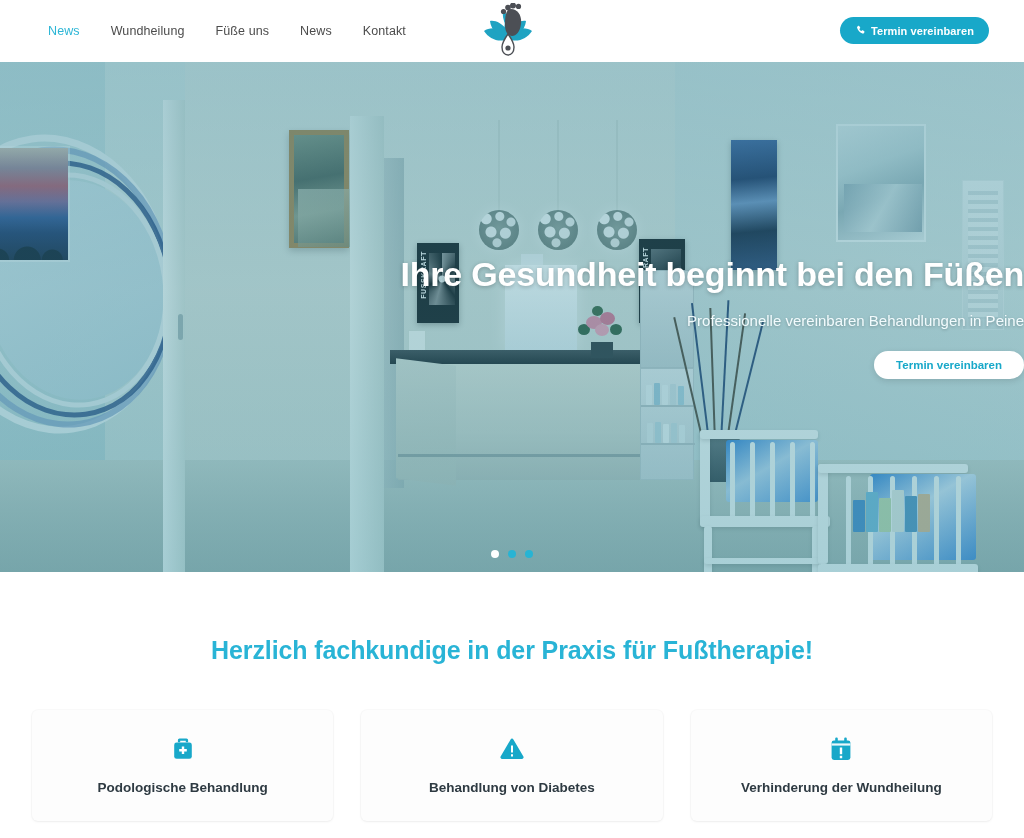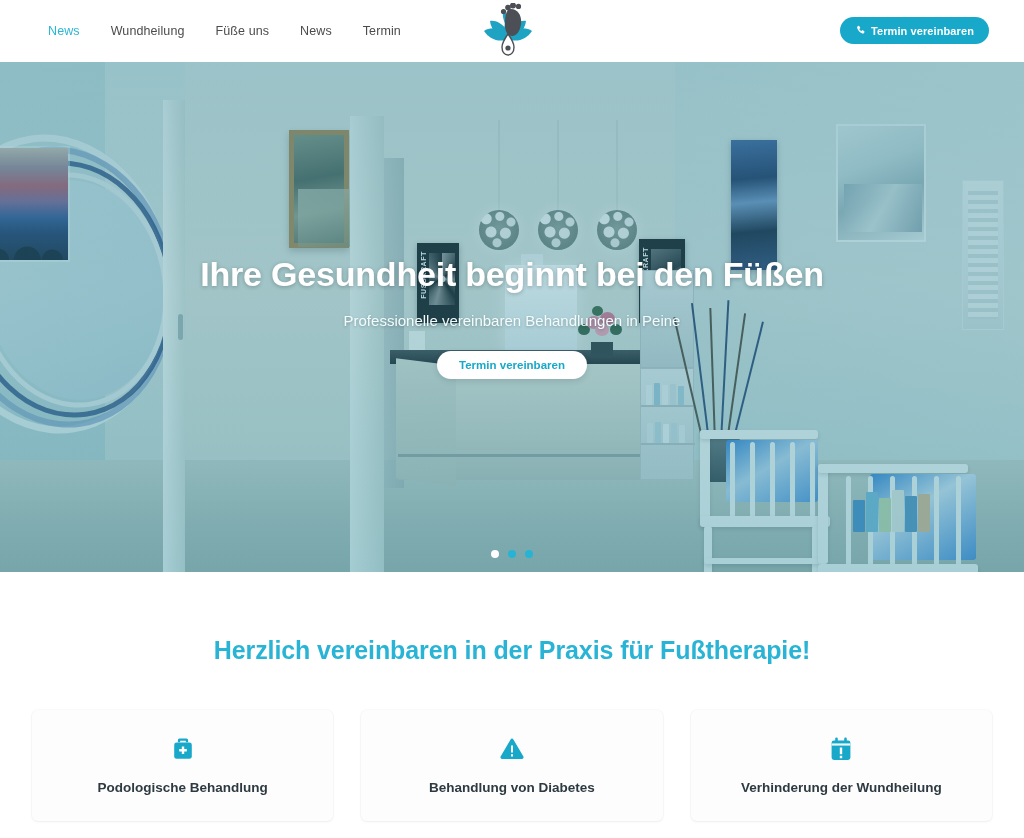--- a/index.html
+++ b/index.html
@@ -198,21 +198,21 @@
   .ch2 { left:818px; top:402px; width:170px; height:170px; }
 
   .rack { position:absolute; left:853px; top:398px; width:86px; height:72px; }
   .mag  { position:absolute; bottom:0; width:12px; border-radius:1px; }
 
   .hero-tint { position:absolute; inset:0; background:linear-gradient(180deg, rgba(54,140,160,.40) 0%, rgba(58,145,163,.34) 45%, rgba(62,150,168,.42) 100%); }
   .hero-blur { position:absolute; inset:0; backdrop-filter:blur(.4px); }
 
   .hero-content {
     position:absolute; inset:0;
-    display:flex; flex-direction:column; align-items:center;
+    display:flex; flex-direction:column; align-items:flex-end;
     padding-top:193px;
     z-index:6;
   }
   .hero-title {
     font-size:34px; font-weight:bold; color:#ffffff;
     letter-spacing:-.2px; text-shadow:0 1px 4px rgba(0,0,0,.25);
     line-height:1.15;
   }
   .hero-sub {
     margin-top:18px;
@@ -269,21 +269,21 @@
 </style>
 </head>
 <body>
 
 <header class="header">
   <nav class="nav">
     <span class="nav-item active">News</span>
     <span class="nav-item">Wundheilung</span>
     <span class="nav-item">Füße uns</span>
     <span class="nav-item">News</span>
-    <span class="nav-item">Termin</span>
+    <span class="nav-item">Kontakt</span>
   </nav>
 
   <div class="logo">
     <svg viewBox="0 0 62 56" width="62" height="56" aria-hidden="true">
       <g fill="#1fa3c2">
         <path d="M31 30 C22 24 12 24 7 28 C12 36 22 40 31 36 Z"></path>
         <path d="M31 30 C40 24 50 24 55 28 C50 36 40 40 31 36 Z"></path>
         <path d="M31 28 C25 20 18 17 13 18 C14 27 21 34 31 34 Z"></path>
         <path d="M31 28 C37 20 44 17 49 18 C48 27 41 34 31 34 Z"></path>
         <path d="M31 27 C27 20 25 13 26 8 C33 13 36 21 34 29 Z"></path>
@@ -452,21 +452,21 @@
   </div>
 
   <div class="dots">
     <span class="dot active"></span>
     <span class="dot"></span>
     <span class="dot"></span>
   </div>
 </section>
 
 <section class="welcome">
-  <h2>Herzlich vereinbaren in der Praxis für Fußtherapie!</h2>
+  <h2>Herzlich fachkundige in der Praxis für Fußtherapie!</h2>
 </section>
 
 <section class="cards">
 
   <div class="card">
     <div class="card-icon">
       <svg viewBox="0 0 28 28" width="28" height="28" aria-hidden="true">
         <path fill="#18a8c9" d="M10.5 3.5h7a1.6 1.6 0 0 1 1.6 1.6v2.2h-2.3V5.8h-5.6v1.5H8.9V5.1a1.6 1.6 0 0 1 1.6-1.6z"></path>
         <rect x="5.2" y="7.6" width="17.6" height="16.2" rx="2.4" fill="#18a8c9"></rect>
         <path fill="#ffffff" d="M12.8 11.4h2.4v2.6h2.6v2.4h-2.6v2.6h-2.4v-2.6h-2.6v-2.4h2.6z"></path>

